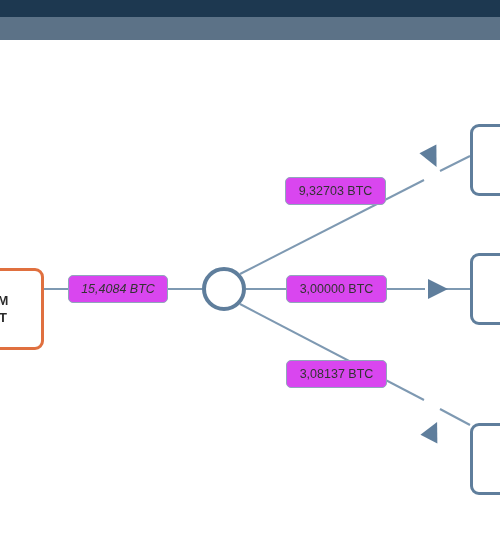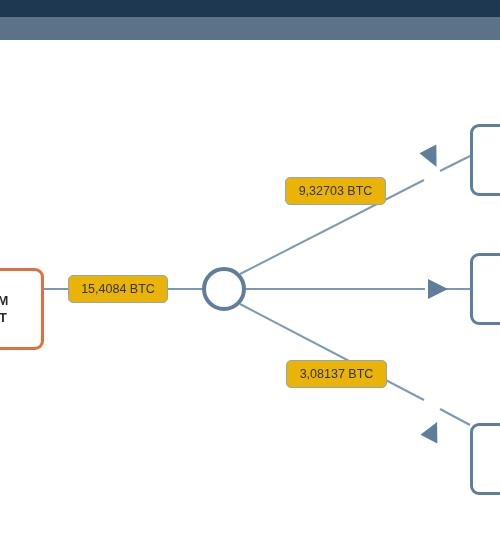--- a/index.html
+++ b/index.html
@@ -81,21 +81,21 @@
   .node-hub {
     border: 4px solid #5f7e9c;
     border-radius: 50%;
     background: #ffffff;
     z-index: 3;
   }
 
   .edge-label {
     position: absolute;
     box-sizing: border-box;
-    background: #eab308;
+    background: #d946ef;
     border: 1px solid #90a6bb;
     border-radius: 5px;
     color: #333333;
     font-size: 12.5px;
     display: flex;
     align-items: center;
     justify-content: center;
     white-space: nowrap;
     z-index: 2;
   }
@@ -138,21 +138,22 @@
     <div class="node node-dest" style="left:470px; top:84px; width:82px; height:72px;">
       
     </div>
     <div class="node node-dest" style="left:470px; top:213px; width:82px; height:72px;">
       <span></span>
     </div>
     <div class="node node-dest" style="left:470px; top:383px; width:82px; height:72px;">
       <span></span>
     </div>
 
-    <div class="edge-label" style="left:68px; top:235px; width:100px; height:28px;">15,4084 BTC</div>
+    <div class="edge-label" style="left:68px; top:235px; width:100px; height:28px;font-style:italic;">15,4084 BTC</div>
 
     <div class="edge-label" style="left:285px; top:137px; width:101px; height:28px;">9,32703 BTC</div>
 
+    <div class="edge-label" style="left:286px; top:235px; width:101px; height:28px;">3,00000 BTC</div>
 
     <div class="edge-label" style="left:286px; top:320px; width:101px; height:28px;">3,08137 BTC</div>
 
   </div>
 </div>
 
 </body></html>

